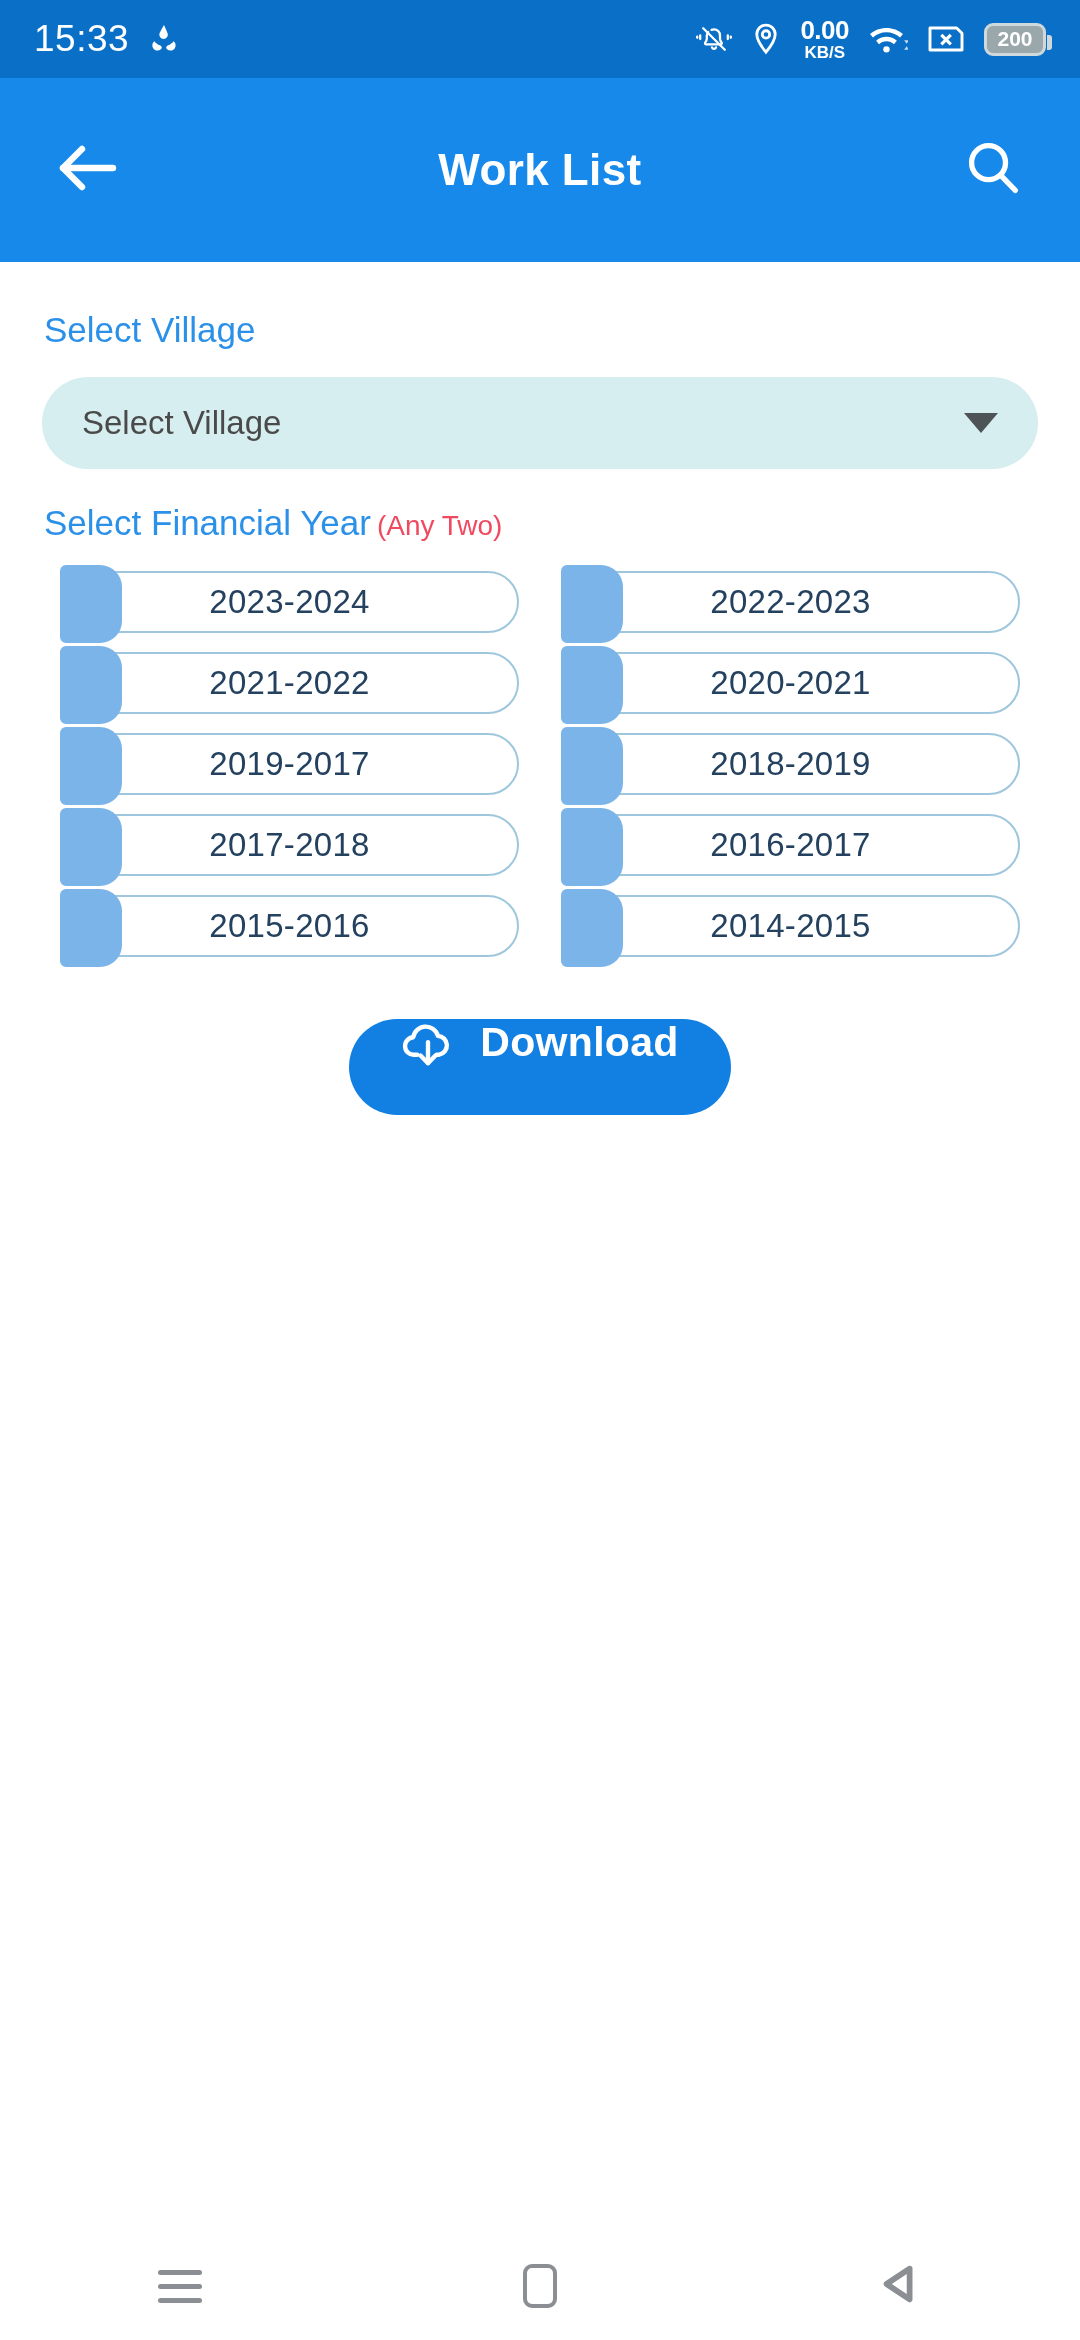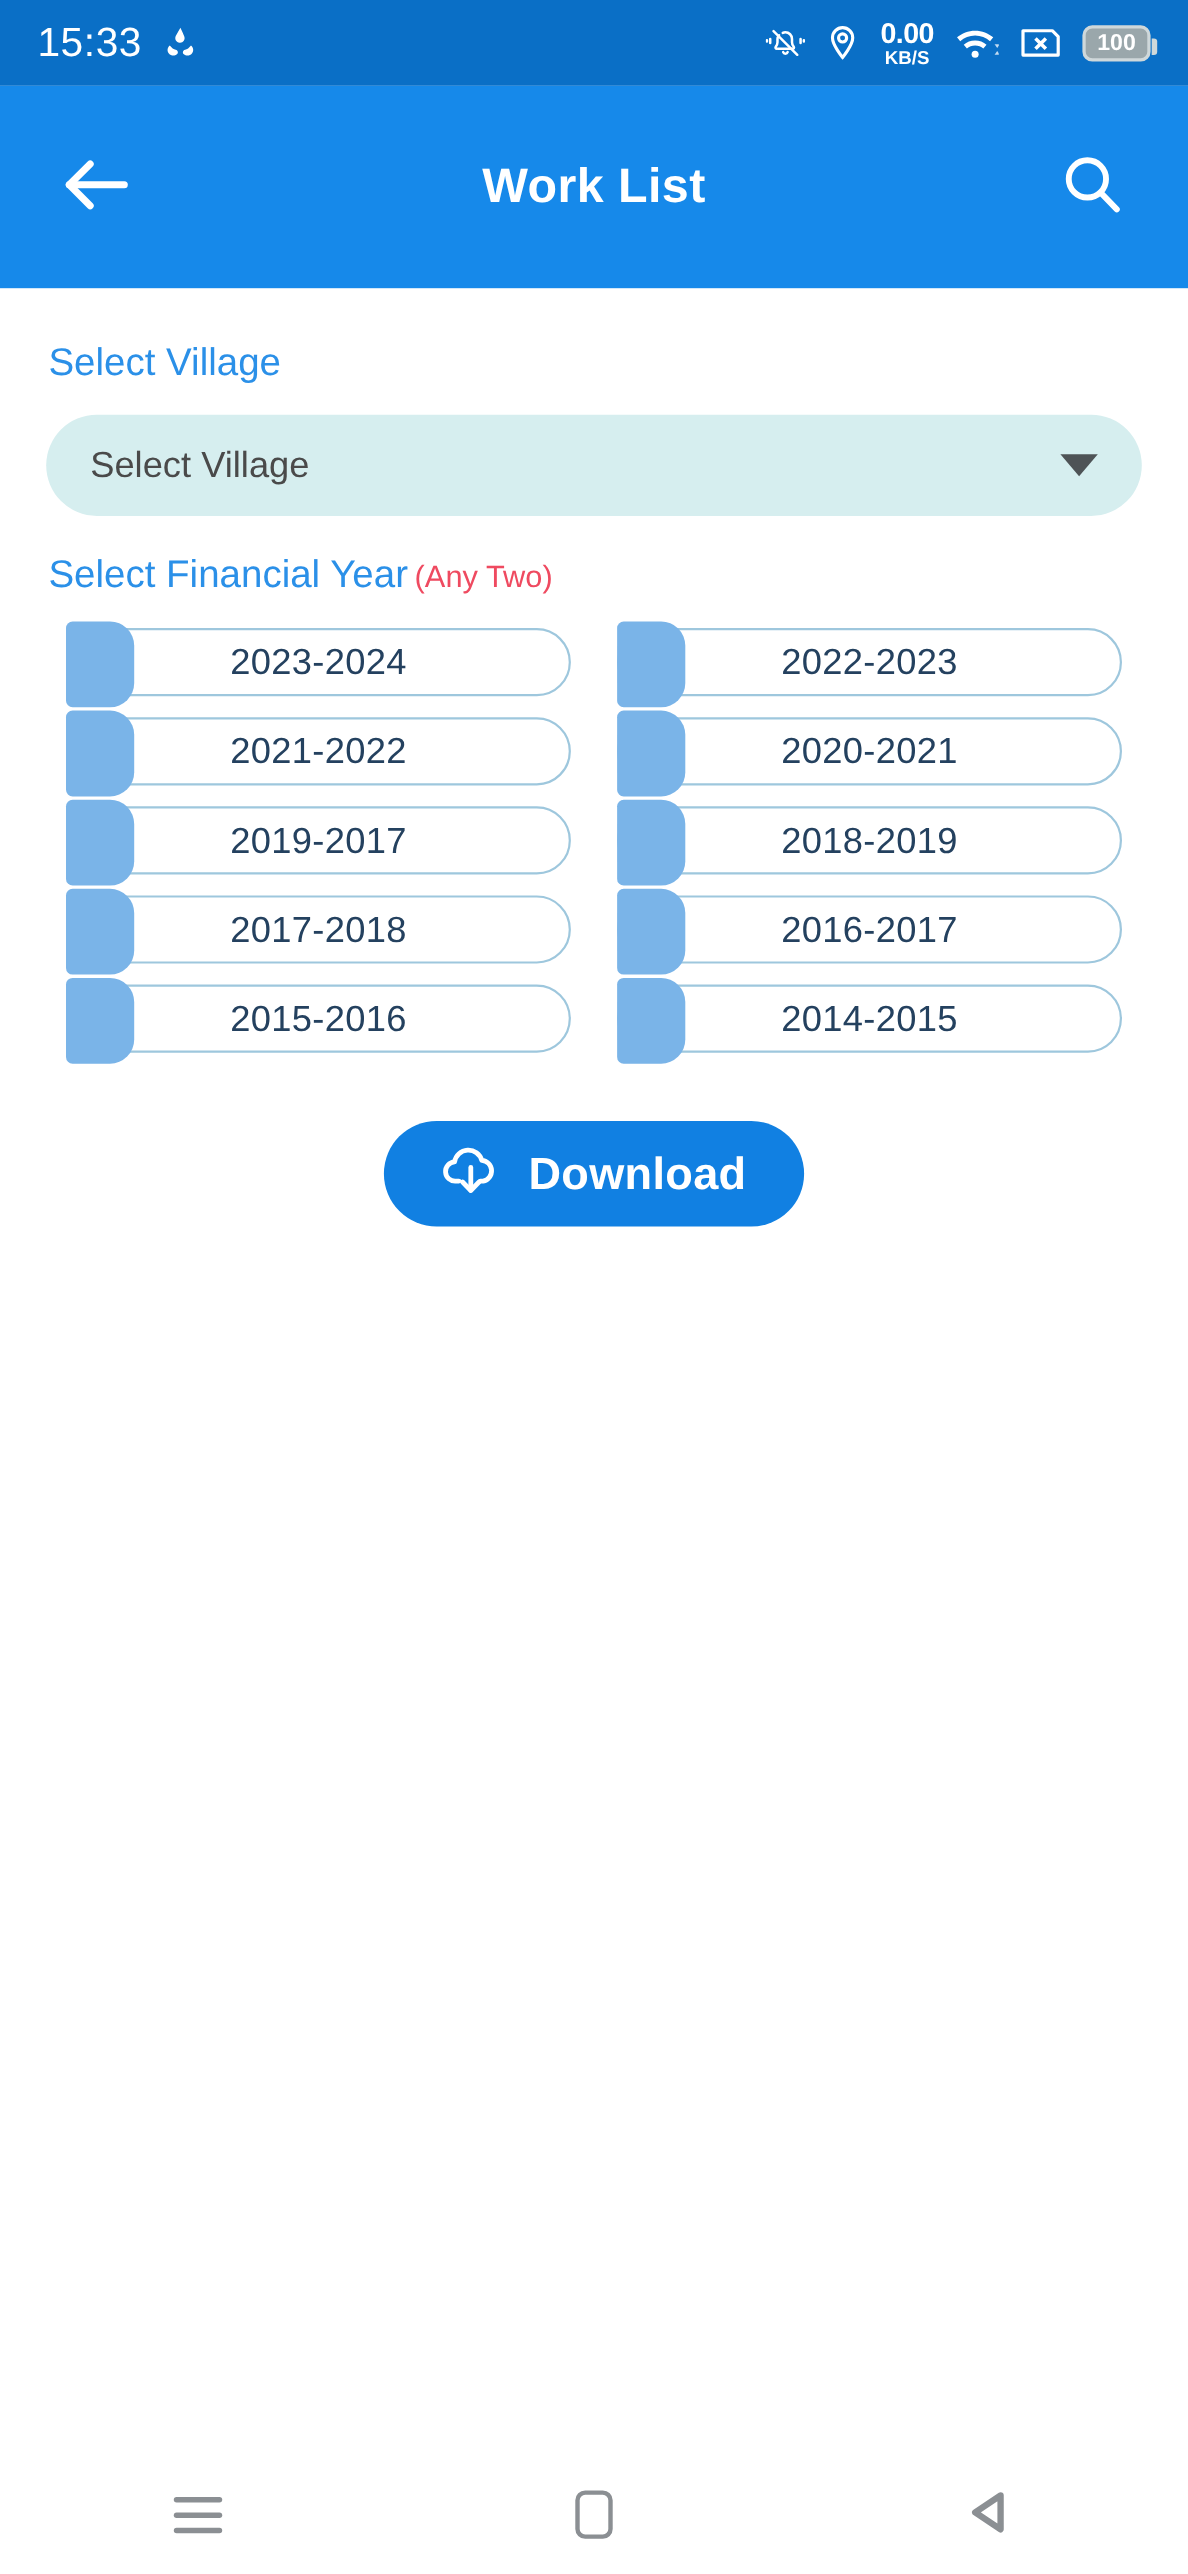--- a/index.html
+++ b/index.html
@@ -113,21 +113,21 @@
     position:relative; z-index:1;
   }
 
   
   .dl-wrap{ display:flex; justify-content:center; margin-top:62px; }
   .dl-btn{
     background:#1180e2;
     border-radius:48px;
     height:96px;
     padding:0 52px;
-    display:flex; align-items:center; gap:25px;
+    display:flex; align-items:flex-start; gap:25px;
     cursor:pointer;
     min-width:340px; justify-content:center;
   }
   .dl-btn .lbl{ color:#ffffff; font-size:41px; font-weight:700; letter-spacing:.3px; }
 
   
   .nav-bar{
     position:absolute; left:0; bottom:0;
     width:1080px; height:108px;
     display:flex; align-items:center; justify-content:space-around;
@@ -187,21 +187,21 @@
     </span>
 
     <span class="sb-ico">
       <svg width="38" height="32" viewBox="0 0 26 22" fill="none" stroke="#ffffff" stroke-width="2">
         <path d="M2 3.4h18.3L24 7.1v11.5H2z" stroke-linejoin="round"></path>
         <path d="M9.8 8.2l6.5 6.5M16.3 8.2l-6.5 6.5" stroke-width="2.2"></path>
       </svg>
     </span>
 
     <span class="battery">
-      <span>100</span>
+      <span>200</span>
     </span>
   </div>
 </div>
 
 <div class="app-bar">
   <div class="bar-btn">
     <span>
       <svg width="64" height="50" viewBox="0 0 32 25" fill="none" stroke="#ffffff" stroke-width="3.2" stroke-linecap="round" stroke-linejoin="round">
         <path d="M29 12.5H4"></path>
         <path d="M13.5 3L4 12.5 13.5 22"></path>

